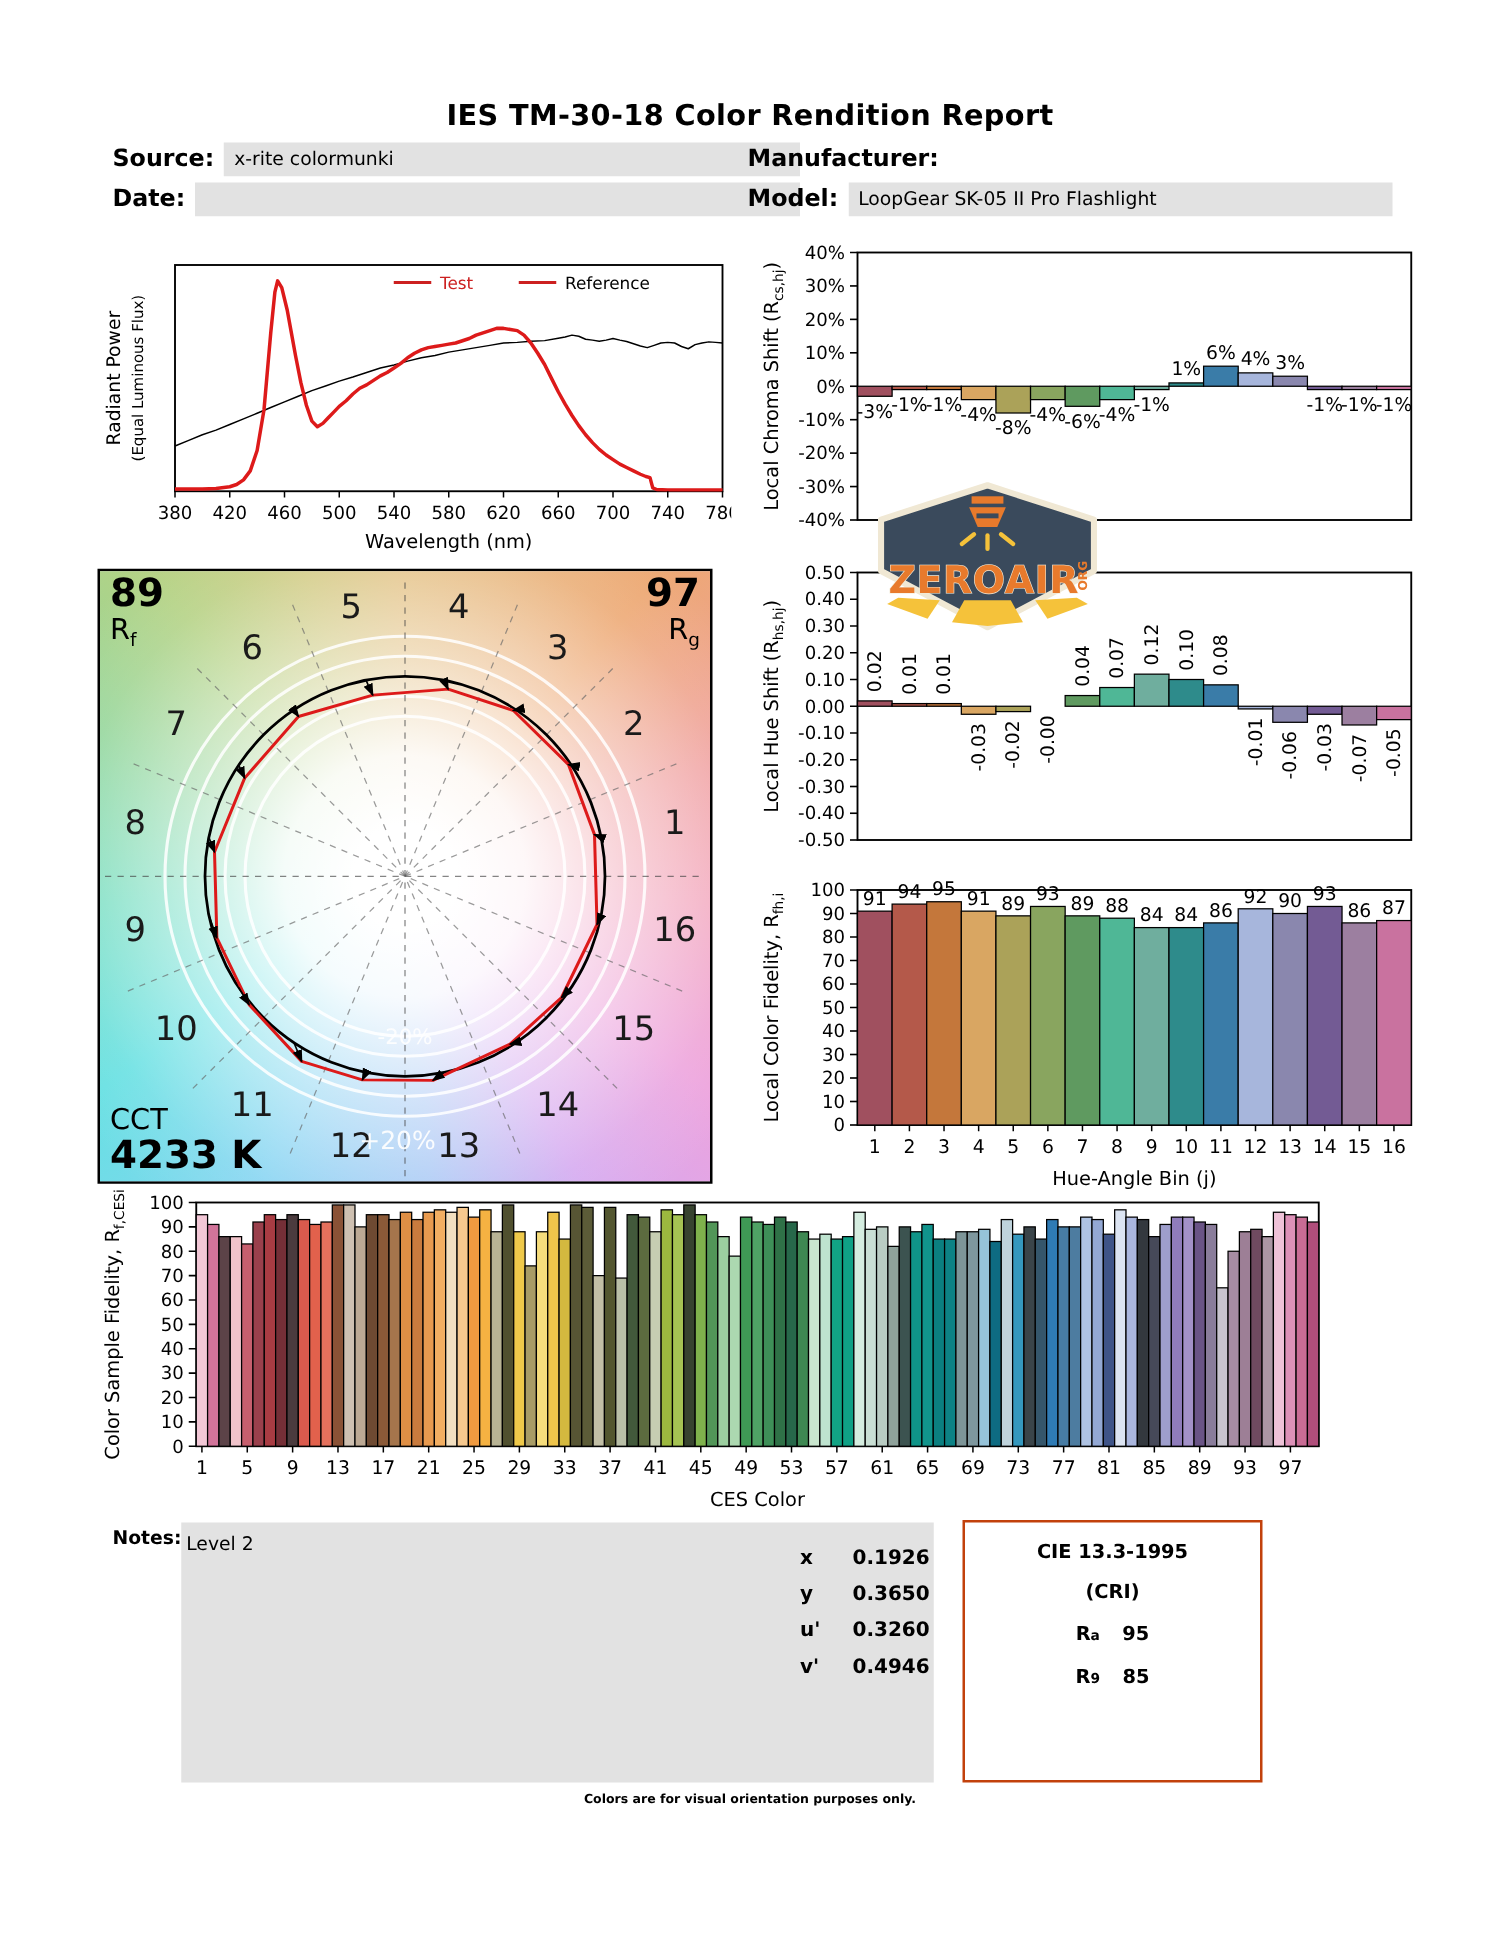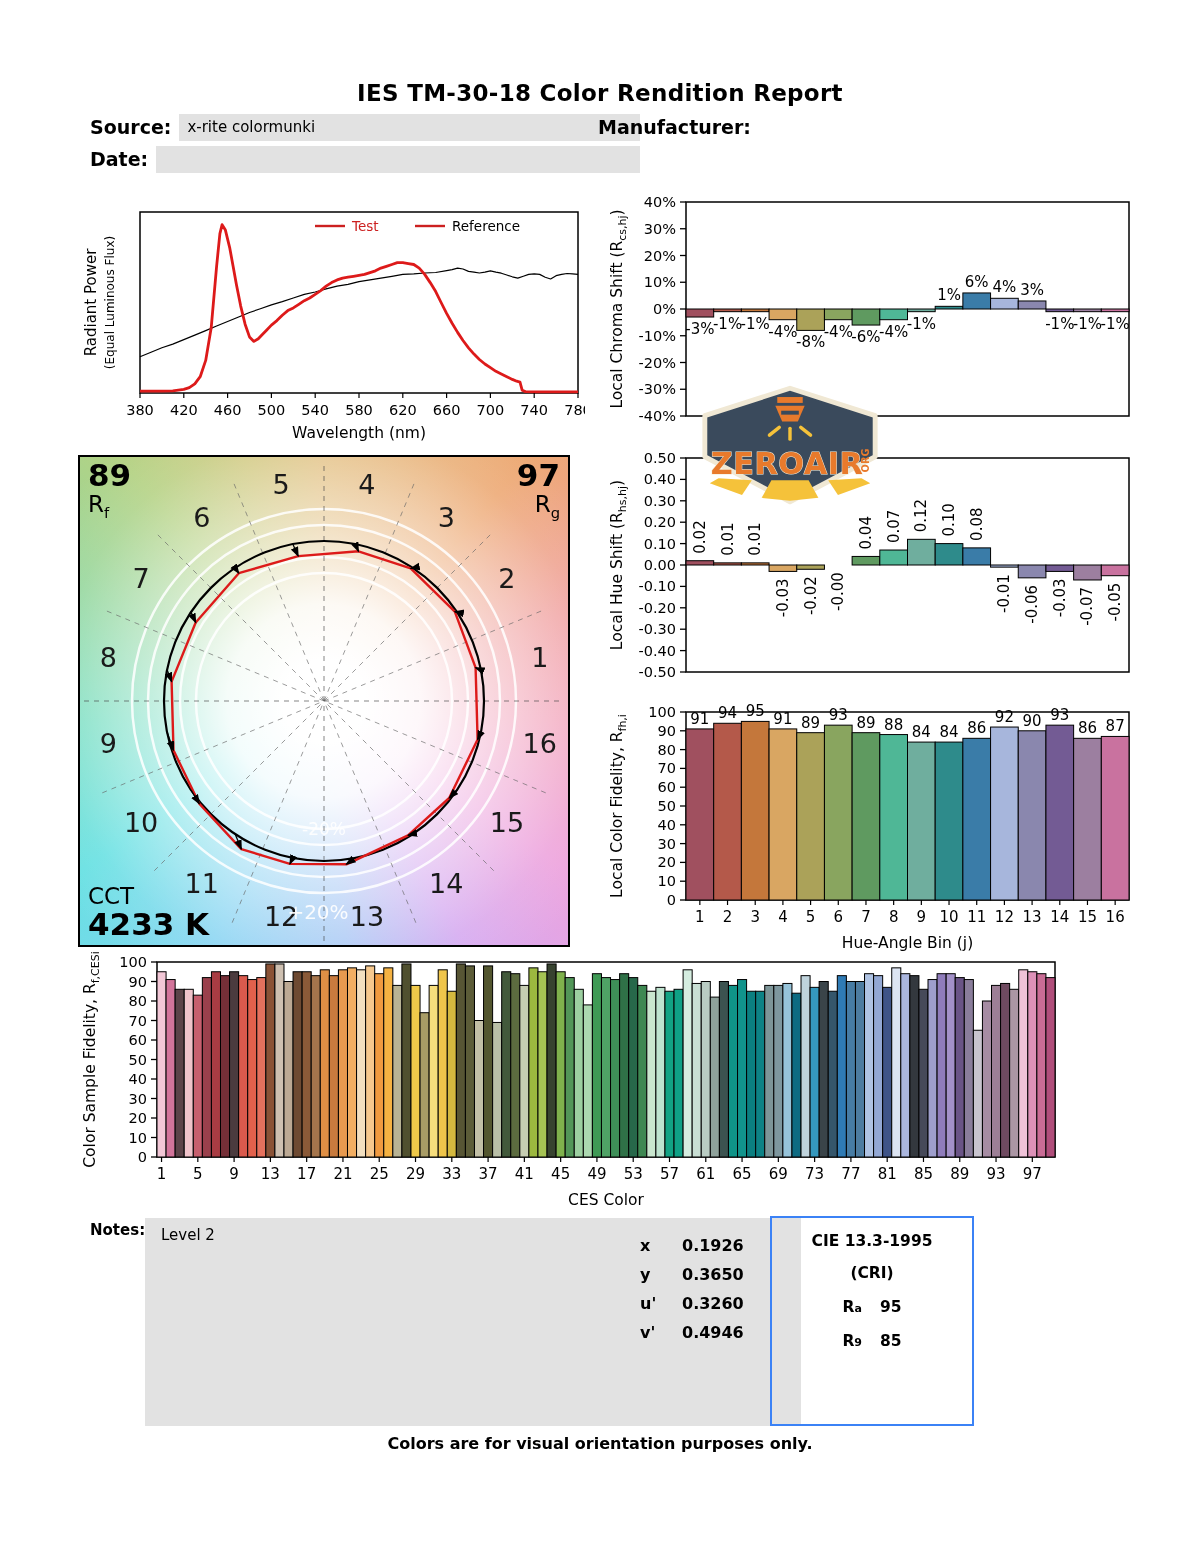--- a/index.html
+++ b/index.html
@@ -20,51 +20,55 @@
         #e2be7e 0deg, #eda873 40deg, #f0a0a0 70deg, #f2a3bb 95deg,
         #eda3dd 125deg, #d5a9f0 150deg, #a3c4f4 175deg, #86d4f2 205deg,
         #66e0e2 235deg, #74ddc0 265deg, #93d69b 295deg, #b4d284 320deg,
         #d0c87e 342deg, #e2be7e 360deg);}
   .cvg-svg{position:absolute;inset:0;}
   .cvg-corner{position:absolute;line-height:1.05;}
   .cvg-big{font-size:31px;font-weight:bold;}
   .cvg-sym{font-size:23px;}
   .cvg-sym sub,.duv sub{font-size:64%;}
   #notes-label{position:absolute;left:90px;top:1221px;font-weight:bold;font-size:15px;text-align:center;}
-  #notes-box{position:absolute;left:145px;top:1218px;width:656px;height:208px;background:#e2e2e2;
-             font-size:15px;padding:8px 16px;box-sizing:border-box;}
+  #notes-box{position:absolute;left:145px;top:1218px;width:602px;height:208px;background:#e2e2e2;
+             font-size:15px;padding:8px 4px;box-sizing:border-box;}
   .xyrow{position:absolute;display:flex;font-size:16px;font-weight:bold;}
   .xylab{width:26px;text-align:left;}
   .xyval{margin-left:16px;}
-  #cie-box{position:absolute;left:770px;top:1216px;width:204px;height:210px;border:2px solid #3b82f6;
+  #cie-box{position:absolute;left:770px;top:1216px;width:240px;height:210px;border:2px solid #c2410c;
            box-sizing:border-box;text-align:center;font-weight:bold;font-size:15.5px;}
   .cie-line{margin-top:14px;}
   .cie-r{display:flex;justify-content:center;align-items:baseline;margin-top:16px;}
   .cie-r sub{font-size:11px;}
   .cie-val{margin-left:18px;}
-  .footer{position:absolute;top:1434px;left:0;width:100%;text-align:center;font-weight:bold;font-size:16px;}
+  .footer{position:absolute;top:1434px;left:0;width:100%;text-align:center;font-weight:bold;font-size:10px;}
   #logo{position:absolute;left:697px;top:383px;width:186px;height:124px;z-index:5;}
 </style>
 </head>
 <body>
 
 <div class="page">
 
   <div class="title">IES TM-30-18 Color Rendition Report</div>
 
   <div class="hcell" style="left:90px;top:114px;width:550px;">
     <span class="hlabel">Source:</span>
     <span class="hbox">x-rite colormunki</span>
   </div>
   <div class="hcell" style="left:598px;top:114px;width:516px;">
     <span class="hlabel">Manufacturer:</span>
   </div>
   <div class="hcell" style="left:90px;top:146px;width:550px;">
     <span class="hlabel">Date:</span>
     <span class="hbox"></span>
+  </div>
+  <div class="hcell" style="left:598px;top:146px;width:516px;">
+    <span class="hlabel">Model:</span>
+    <span class="hbox">LoopGear SK-05 II Pro Flashlight</span>
   </div>
 
   <div id="spd" class="chart" style="left:70px;top:193px;"><svg width="515" height="250">
         <rect x="70" y="19" width="438" height="181" fill="#fff" stroke="#000" stroke-width="1.5"></rect>
         <polyline points="70.0,163.8 81.0,159.3 91.9,154.8 102.8,151.1 113.8,146.6 124.8,142.1 135.7,137.6 146.6,133.0 157.6,128.5 168.6,124.0 179.5,119.5 190.4,115.8 201.4,111.9 212.3,108.6 223.3,105.0 234.3,101.4 245.2,99.0 256.1,95.9 267.1,93.2 278.0,91.4 289.0,88.7 300.0,86.9 310.9,85.1 321.9,83.3 332.8,81.4 343.8,80.9 354.7,80.0 365.7,79.5 376.6,77.6 382.1,76.6 387.6,75.1 393.0,76.0 398.5,78.4 404.0,79.1 409.4,80.0 414.9,79.1 420.4,77.8 425.9,79.1 431.3,80.2 436.8,82.0 442.3,83.8 447.8,85.1 453.3,83.3 458.7,81.4 464.2,80.9 469.7,81.4 475.2,84.2 480.6,86.0 486.1,82.7 491.6,81.4 497.1,80.5 502.5,80.9 508.0,81.4" fill="none" stroke="#000000" stroke-width="1.2" stroke-linejoin="round"></polyline>
         <polyline points="70.0,198.2 91.9,198.2 102.8,197.8 113.8,196.4 119.3,194.6 124.8,190.9 130.2,183.7 135.7,167.4 141.2,134.8 146.6,73.3 149.9,40.7 152.1,31.7 155.4,37.1 159.8,55.2 163.1,73.3 166.4,91.4 170.7,113.1 175.1,131.2 179.5,143.9 183.9,148.4 188.3,145.7 192.6,141.2 197.0,136.7 201.4,132.1 206.9,127.6 212.3,122.2 217.8,117.6 223.3,114.9 228.8,111.3 234.3,107.7 239.7,105.0 245.2,101.4 250.7,97.7 256.1,93.2 261.6,89.6 267.1,86.9 272.6,85.1 278.0,84.2 283.5,83.3 289.0,82.3 294.5,81.4 300.0,79.6 305.4,77.8 310.9,75.1 316.4,73.3 321.9,71.5 327.3,69.7 332.8,69.7 338.3,70.6 343.8,71.5 349.2,75.1 354.7,81.4 360.2,89.6 365.7,98.6 371.1,109.5 376.6,120.4 382.1,130.3 387.6,139.4 393.0,147.5 398.5,154.8 404.0,161.1 409.4,166.5 414.9,171.0 420.4,174.7 425.9,178.3 431.3,181.0 436.8,183.7 442.3,186.4 446.7,188.2 450.0,189.1 452.2,197.3 455.4,198.6 464.2,198.9 486.1,198.9 508.0,198.9" fill="none" stroke="#dd1a1a" stroke-width="2.8" stroke-linejoin="round"></polyline>
         <line x1="70" y1="200" x2="70" y2="205" stroke="#000" stroke-width="1.2"></line>
         <text x="70" y="222" font-size="14.5" text-anchor="middle" fill="#000" font-family="DejaVu Sans, sans-serif">380</text>
         <line x1="113.80000000000001" y1="200" x2="113.80000000000001" y2="205" stroke="#000" stroke-width="1.2"></line>
         <text x="113.80000000000001" y="222" font-size="14.5" text-anchor="middle" fill="#000" font-family="DejaVu Sans, sans-serif">420</text>

